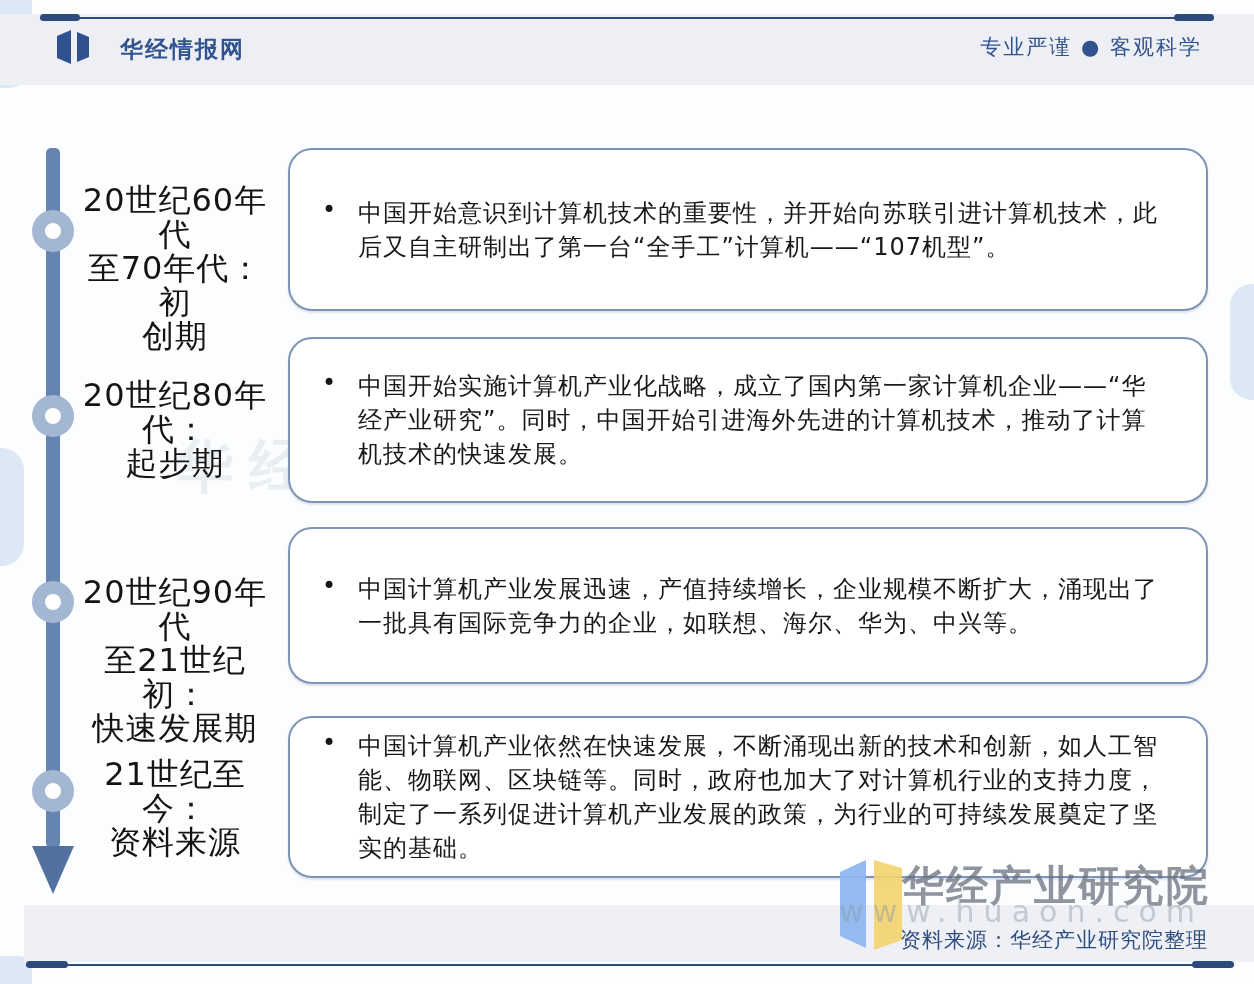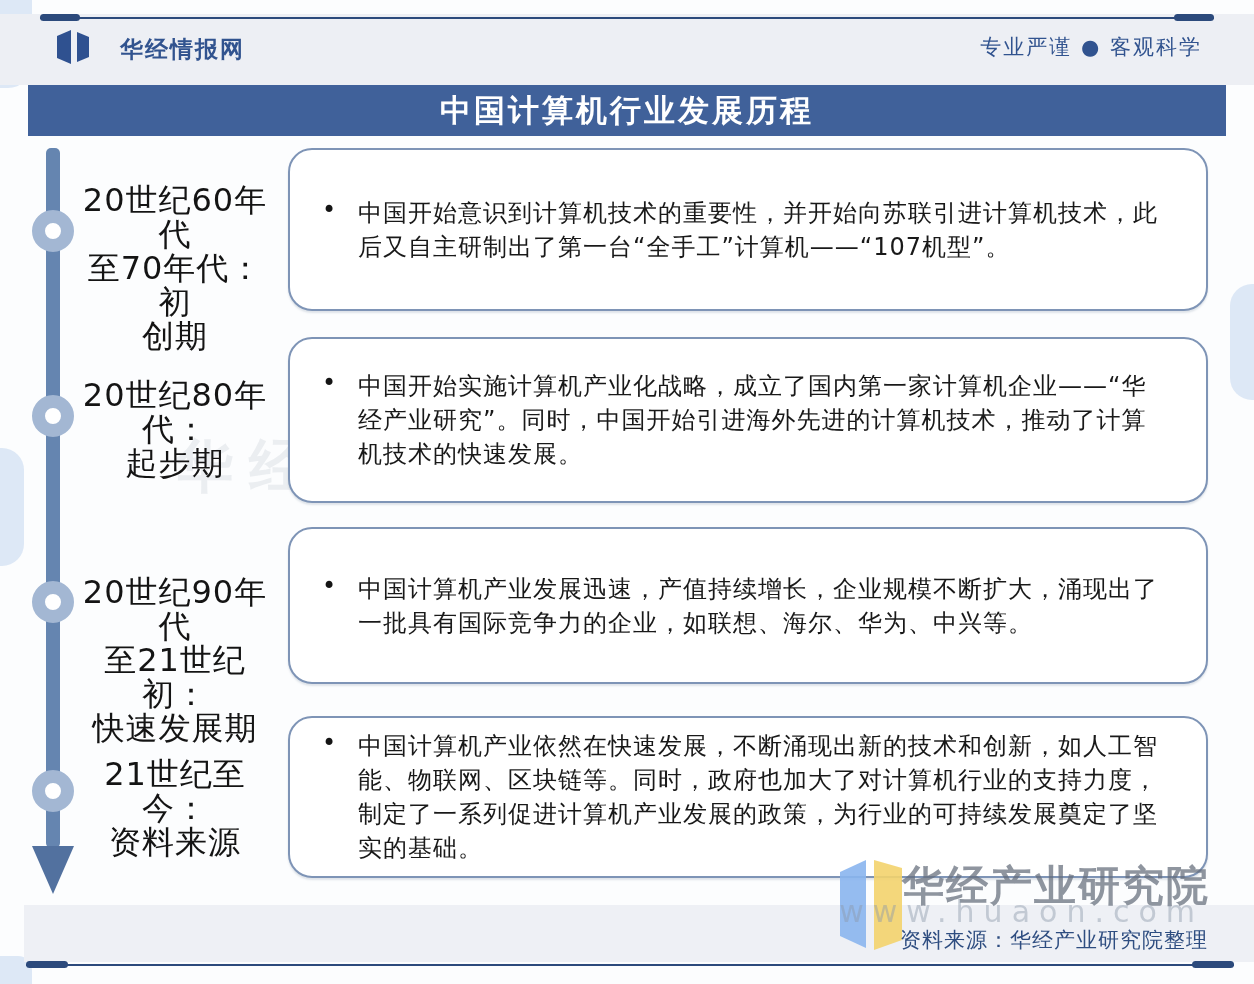--- a/index.html
+++ b/index.html
@@ -96,23 +96,20 @@
     <span>
       <svg width="36" height="34" viewBox="0 0 36 34">
         <polygon points="1,6 15,0 15,34 1,28" fill="#2f5190"></polygon>
         <polygon points="21,2 33,7 33,27 21,32" fill="#2f5190"></polygon>
       </svg>
     </span>
     <span class="brand-name">华经情报网</span>
   </div>
   <div class="slogan">专业严谨 ● 客观科学</div>
 
-  <div class="title-bar">
-    <span class="title-text">中国计算机行业发展历程</span>
-  </div>
 
   <div class="wm wm-body1">华经产业</div>
 
   <div class="tl-bar"></div>
   <div class="tl-arrow"></div>
   <div class="ring ring1"></div>
   <div class="ring ring2"></div>
   <div class="ring ring3"></div>
   <div class="ring ring4"></div>
 

